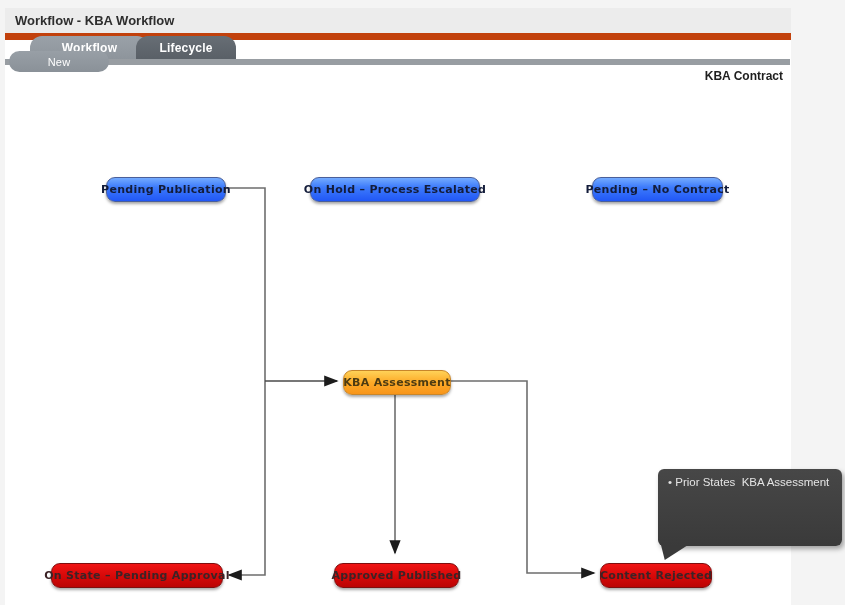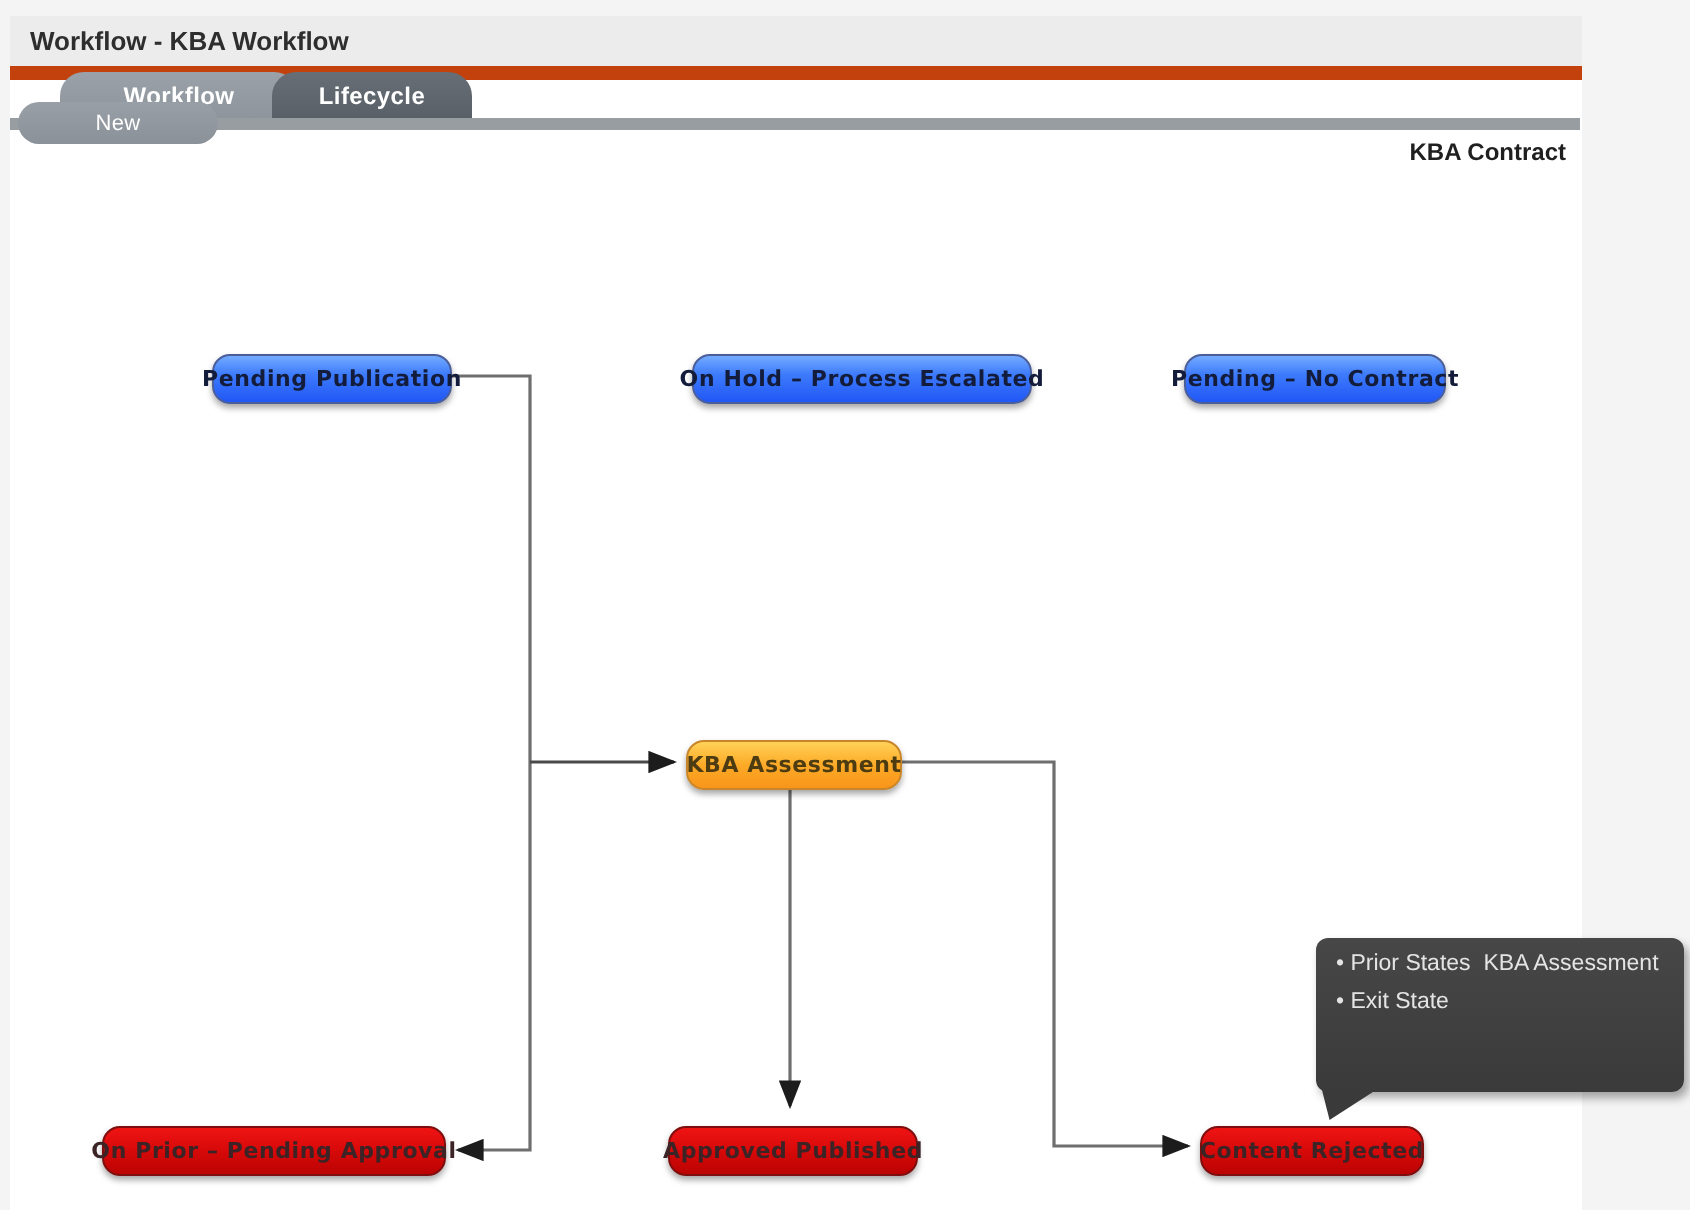--- a/index.html
+++ b/index.html
@@ -115,24 +115,23 @@
       <path d="M0,0 L9,3.5 L0,7 Z" fill="#1c1c1c"></path>
     </marker>
   </defs>
   <path d="M196 188 H265 V575 H229" fill="none" stroke="#6e6e6e" stroke-width="1.6" marker-end="url(#arrow)"></path>
   <path d="M265 381 H337" fill="none" stroke="#4a4a4a" stroke-width="1.6" marker-end="url(#arrow)"></path>
   <path d="M395 394 V553" fill="none" stroke="#6e6e6e" stroke-width="1.6" marker-end="url(#arrow)"></path>
   <path d="M449 381 H527 V573 H594" fill="none" stroke="#6e6e6e" stroke-width="1.6" marker-end="url(#arrow)"></path>
 </svg>
 
 <div class="node node-blue" style="left:78px;top:177px;width:118px;margin-left:28px;">Pending Publication</div>
-<div class="node node-blue" style="left:310px;top:177px;width:168px;margin-left:36px;">On Hold – Process Escalated</div>
+<div class="node node-blue" style="left:310px;top:177px;width:168px;">On Hold – Process Escalated</div>
 <div class="node node-blue" style="left:592px;top:177px;width:129px;">Pending – No Contract</div>
 <div class="node node-orange" style="left:343px;top:370px;width:106px;">KBA Assessment</div>
-<div class="node node-red" style="left:51px;top:563px;width:170px;">On Prior – Pending Approval</div>
+<div class="node node-red" style="left:51px;top:563px;width:170px;">On State – Pending Approval</div>
 <div class="node node-red" style="left:334px;top:563px;width:123px;">Approved Published</div>
 <div class="node node-red" style="left:600px;top:563px;width:110px;">Content Rejected</div>
 
 <div class="tooltip">
   <div class="tooltip-line">• Prior States  KBA Assessment</div>
-  <div class="tooltip-line">• Exit State</div>
 </div>
 <div class="tooltip-tail"></div>
 
 </body></html>

